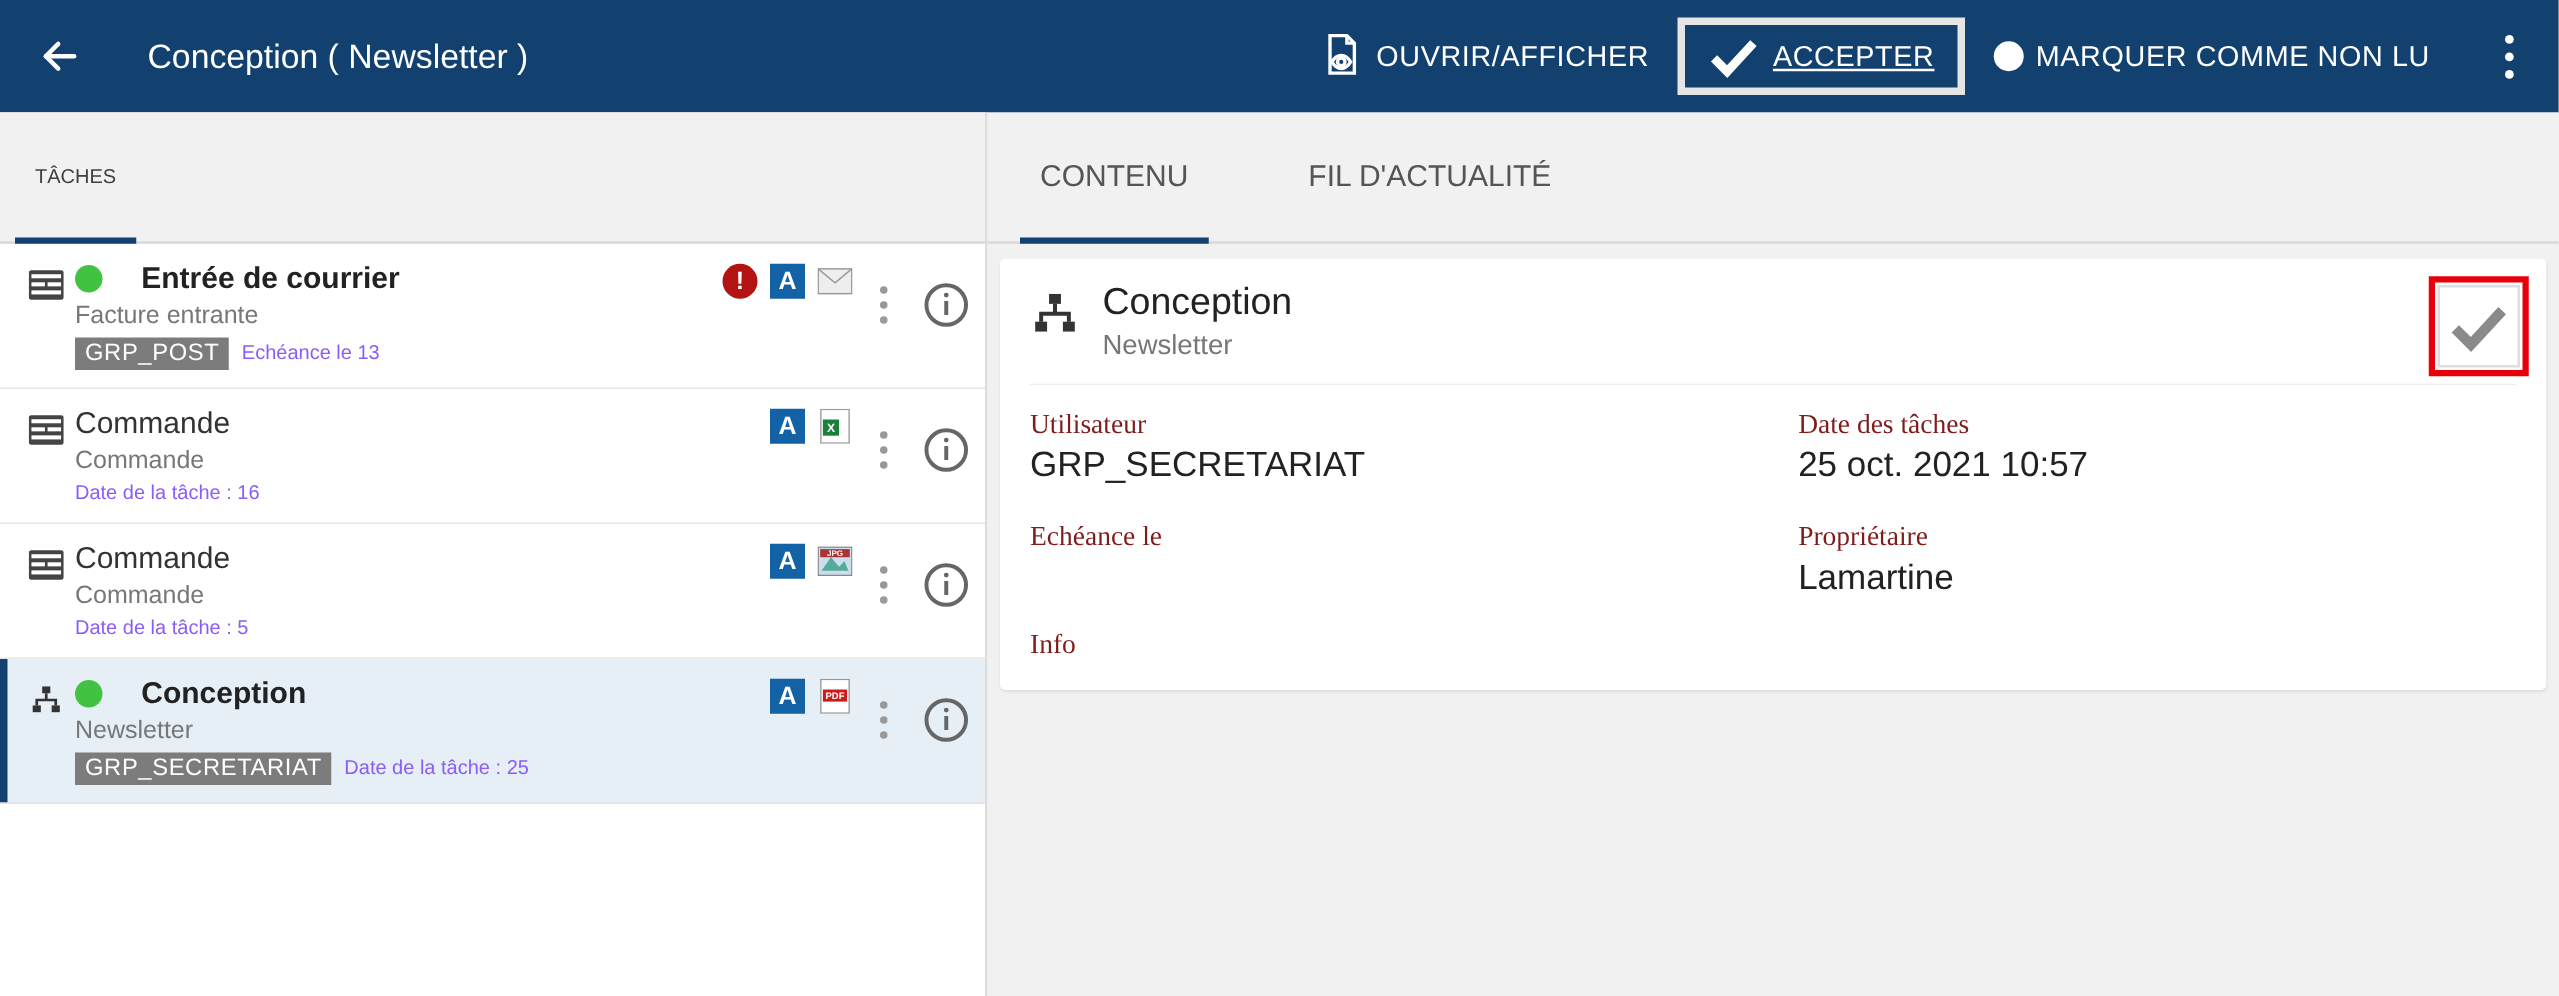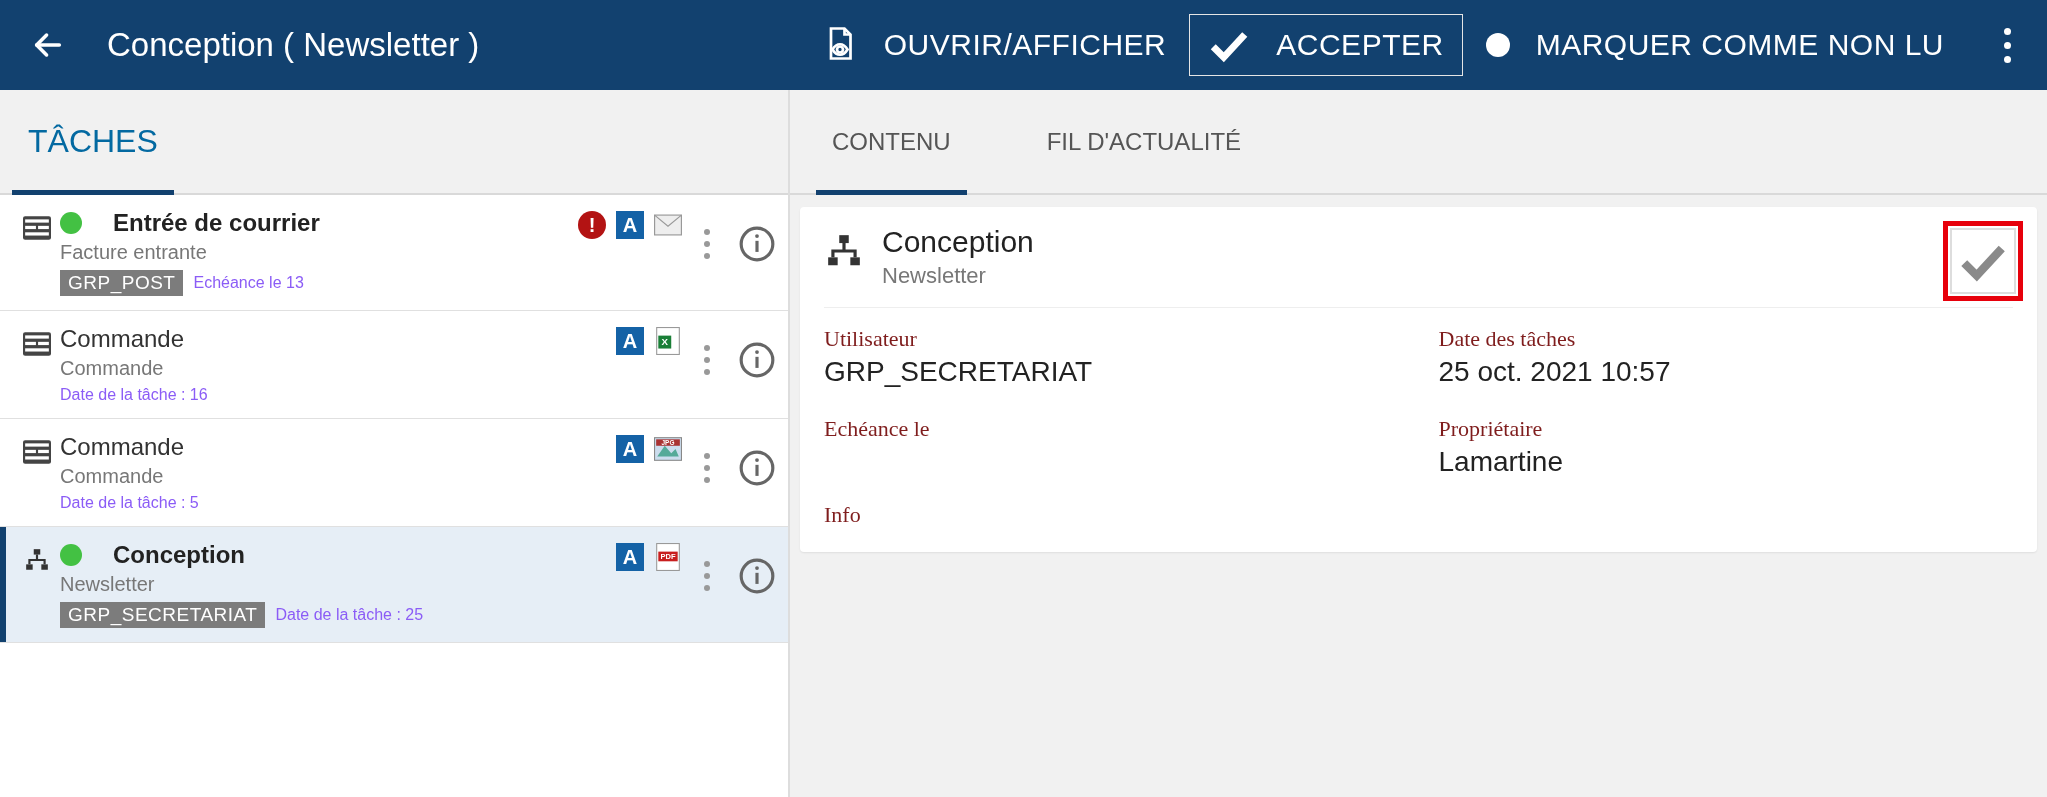--- a/index.html
+++ b/index.html
@@ -19,40 +19,40 @@
     align-items: center;
     height: 90px;
     padding: 0 20px 0 28px;
   }
   .topbar .back-arrow {
     width: 40px; height: 40px;
     display:flex; align-items:center; justify-content:center;
     cursor:pointer;
   }
   .topbar-title {
-    font-size: 33px;
+    font-size: 27px;
     font-weight: 500;
-    margin-left: 39px;
+    margin-left: 50px;
     flex: 0 0 auto;
   }
   .topbar-spacer { flex: 1; }
   .topbar-actions { display:flex; align-items:center; gap: 0; }
   .action-btn {
     display: flex;
     align-items: center;
-    gap: 26px;
+    gap: 10px;
     color: #fff;
-    font-size: 30px;
+    font-size: 23px;
     letter-spacing: 0.5px;
     padding: 10px 18px;
     cursor: pointer;
     height: 62px;
     border: 5px solid transparent;
   }
-  .action-btn.highlight { border: 1px solid #e5e5e5; }
+  .action-btn.highlight { border: 6px solid #e5e5e5; text-decoration: underline; }
   .action-btn svg, .action-btn .circle-mark { flex-shrink:0; }
   .circle-mark {
     width: 24px; height: 24px; border-radius: 50%; background:#fff;
   }
   .kebab {
     width: 40px;
     display:flex; flex-direction:column; align-items:center; justify-content:center; gap:7px;
     margin-left: 20px;
     cursor:pointer;
     height: 60px;
@@ -74,22 +74,22 @@
   }
 
   
   .left-tabs {
     display:flex; align-items:center;
     border-bottom: 2px solid #d9d9d9;
     height: 105px;
     background:#f1f1f1;
   }
   .left-tab {
-    font-size: 32px;
-    color:#0369a1;
+    font-size: 16px;
+    color:#404040;
     padding: 0 28px;
     height:100%;
     display:flex; align-items:center;
     position:relative;
     cursor:pointer;
   }
   .left-tab.active::after {
     content:"";
     position:absolute; bottom:-2px; left:12px; right:12px;
     height:5px; background:#12416f;

